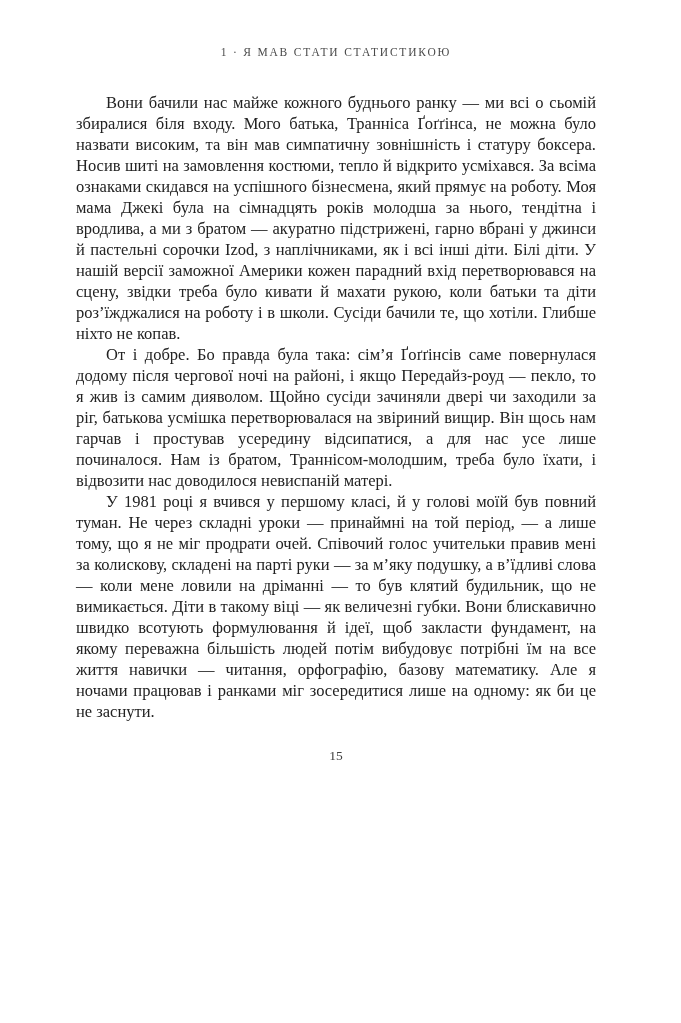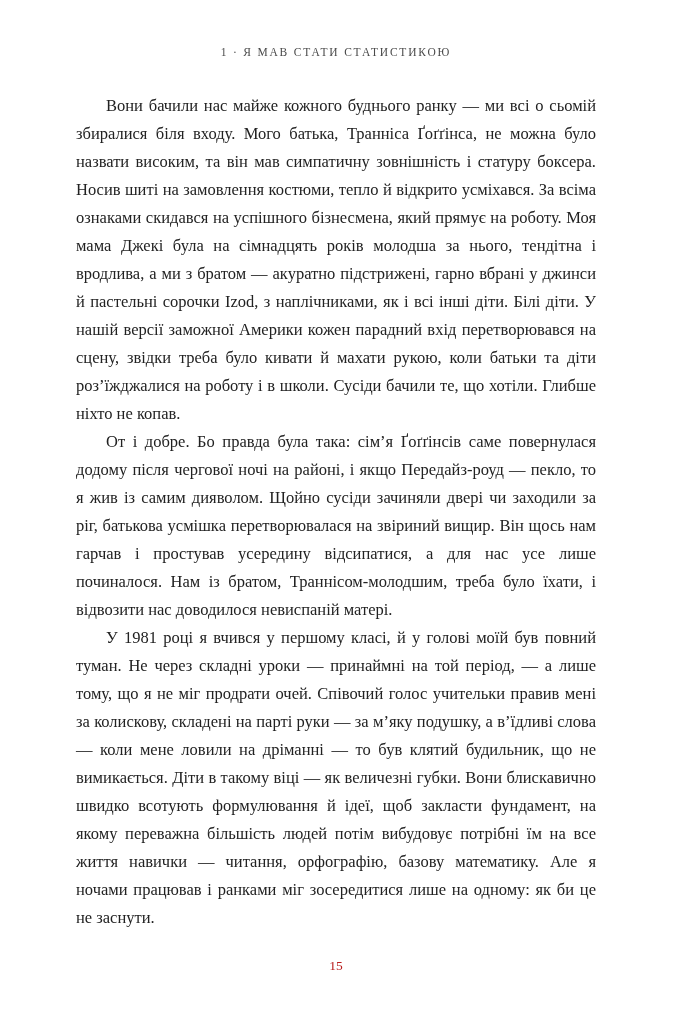--- a/index.html
+++ b/index.html
@@ -28,29 +28,29 @@
     color: #4a4a4a;
     text-transform: uppercase;
     margin: 0 0 34px 0;
     font-family: "Liberation Serif", "DejaVu Serif", serif;
   }
   .body-text p {
     margin: 0;
     text-align: justify;
     text-indent: 30px;
     font-size: 16.5px;
-    line-height: 28px;
+    line-height: 21px;
     color: #222222;
     hyphens: auto;
     -webkit-hyphens: auto;
   }
   .page-number {
     text-align: center;
     font-size: 13.5px;
-    color: #b91c1c;
+    color: #404040;
     margin-top: 26px;
   }
 </style>
 </head>
 <body>
 
 <div class="page">
 
   <div class="running-head">1 · Я МАВ СТАТИ СТАТИСТИКОЮ</div>
 

